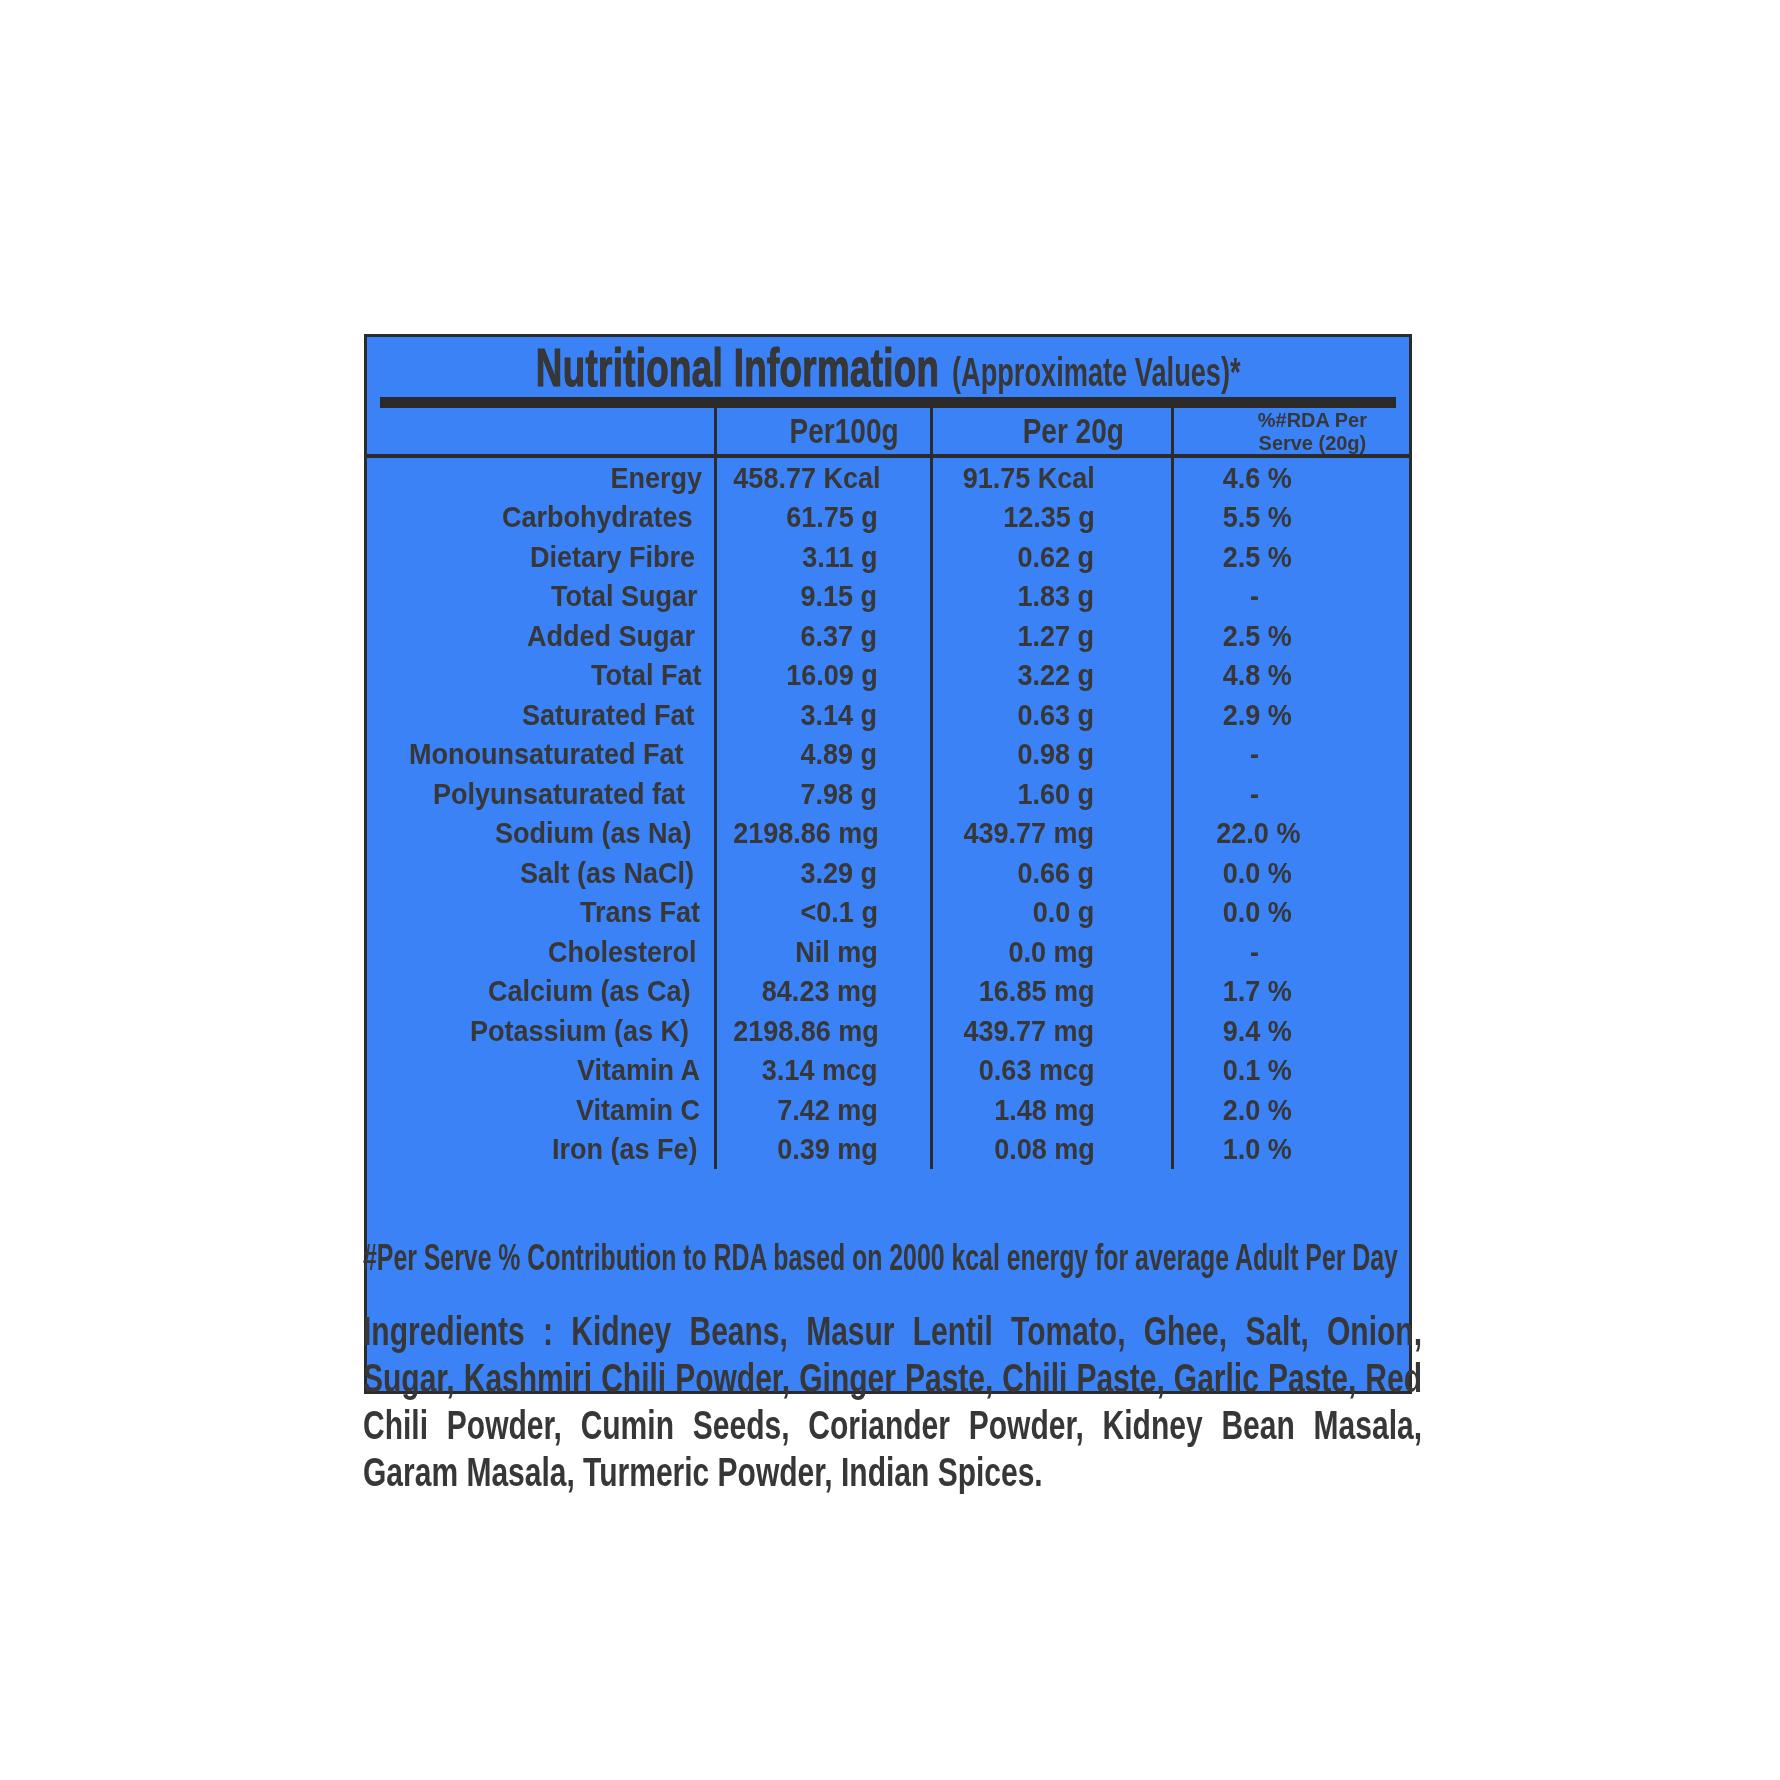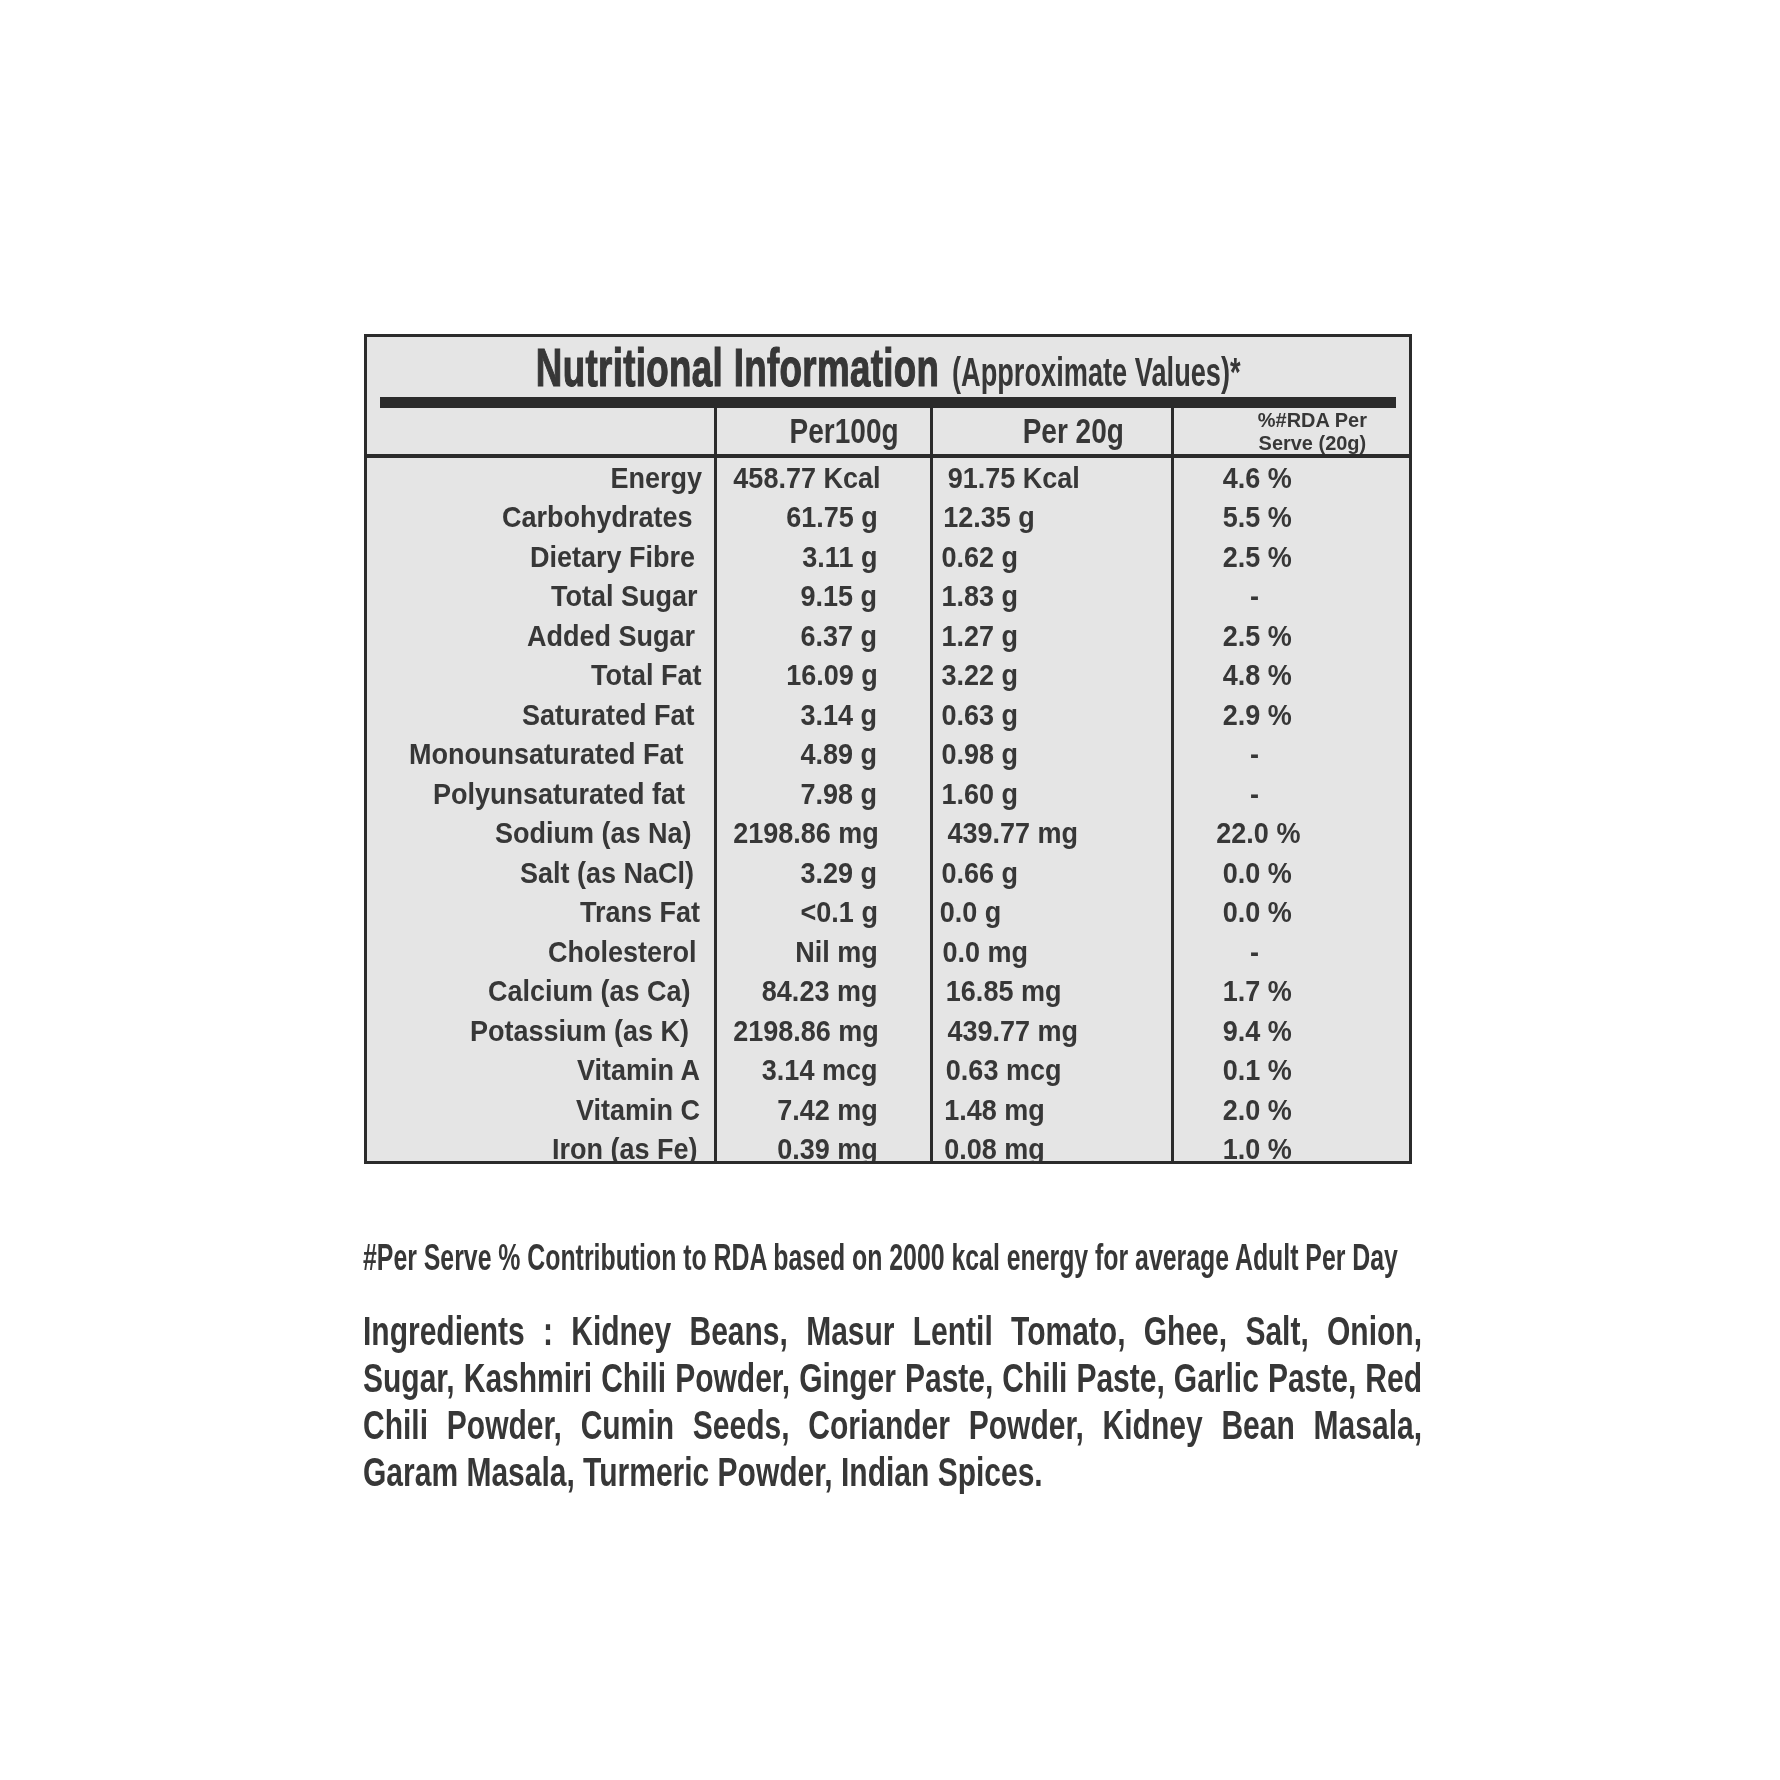--- a/index.html
+++ b/index.html
@@ -9,24 +9,24 @@
     font-family:"Liberation Sans", sans-serif;
     font-weight:bold;
     color:#373737;
     position:relative;
     overflow:hidden;
   }
   
   .panel{
     position:absolute;
     left:364px; top:334px;
-    width:1048px; height:830px;
+    width:1048px; height:1060px;
     border:3px solid #2b2b2b;
     box-sizing:border-box;
-    background:#e5e5e5;
+    background:#3b82f6;
     overflow:hidden;
   }
   .title-row{
     height:60px;
     display:flex;
     align-items:center;
     justify-content:center;
     overflow:visible;
   }
   .t-wrap{
@@ -71,21 +71,21 @@
   .hdr-txt{ font-size:35px; transform:scaleX(0.8); transform-origin:50% 50%; }
   .rda-hdr{
     display:inline-block;
     font-size:21px; line-height:23px;
     transform:scaleX(0.95); transform-origin:50% 50%;
     text-align:center;
   }
   .rda-hdr span{display:block;}
   td.lbl{ text-align:right; padding-left:20px; }
   td.n2{ text-align:right; padding-right:52px; }
-  td.n3{ text-align:left; padding-right:76px; }
+  td.n3{ text-align:right; padding-right:76px; }
   td.n4{ text-align:center; padding-right:75px; }
   
   .footnote{
     position:absolute;
     left:363px; top:1237px;
     margin:0;
     white-space:nowrap;
   }
   .foot-txt{ font-size:36px; transform:scaleX(0.69); transform-origin:0 50%; display:inline-block; }
   

